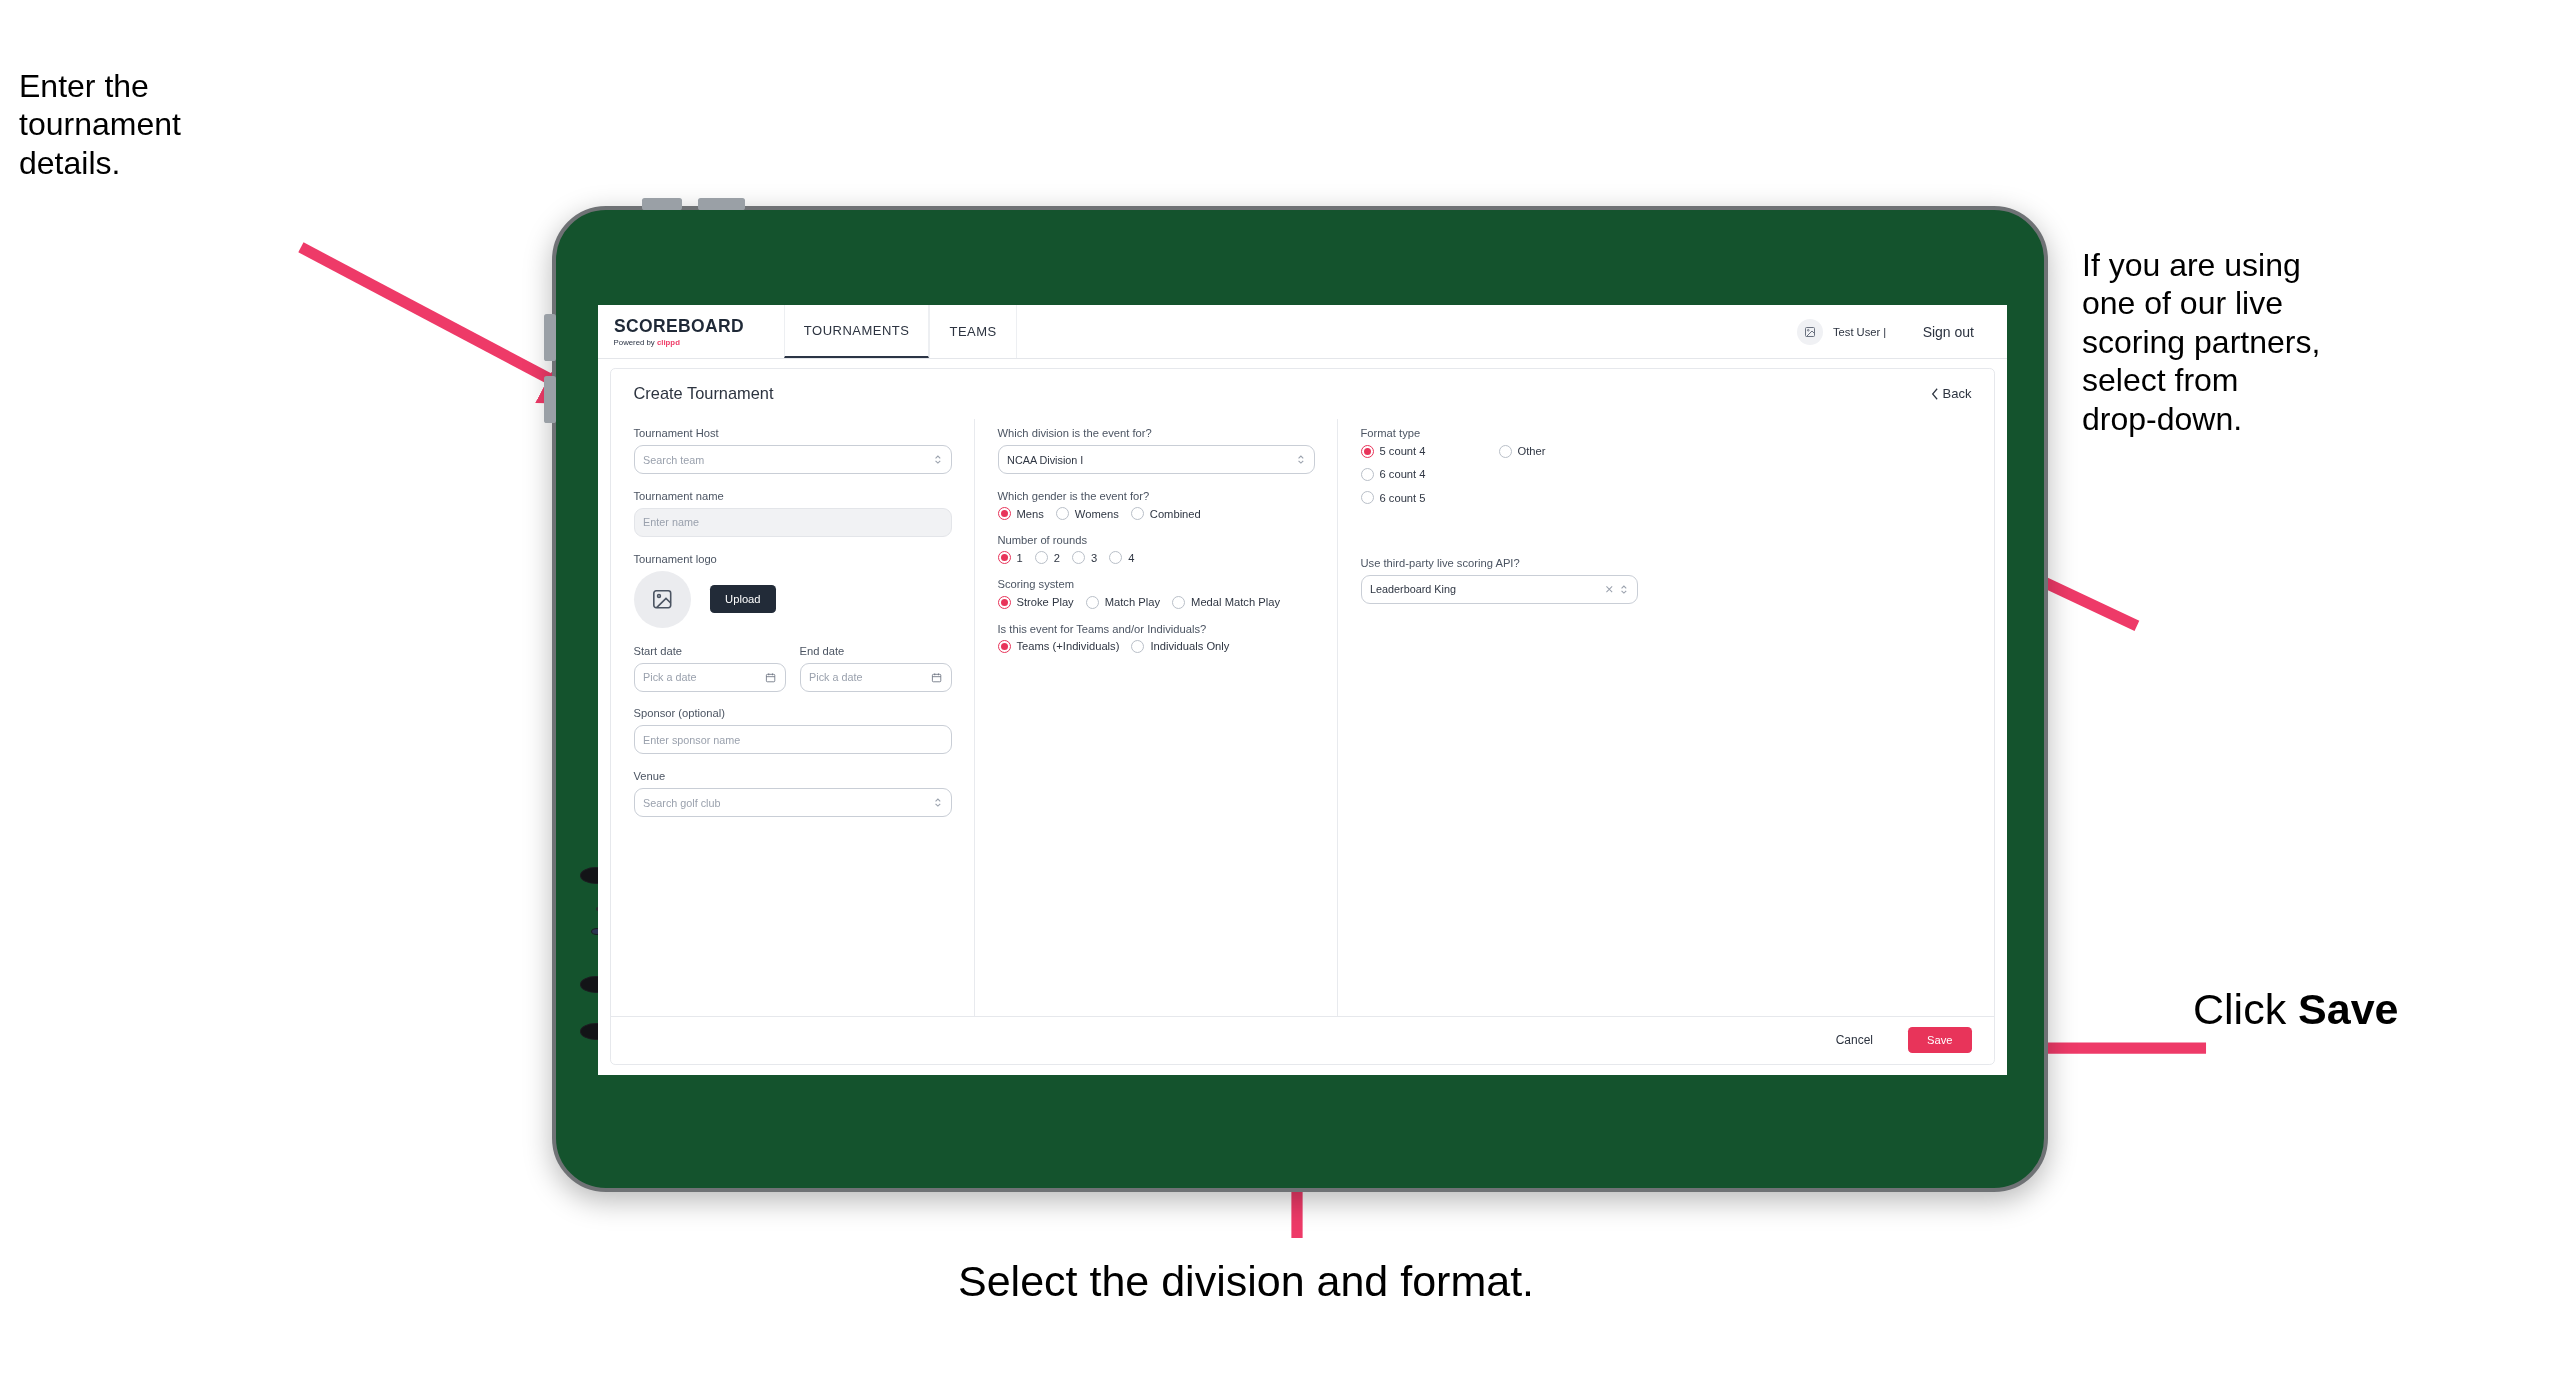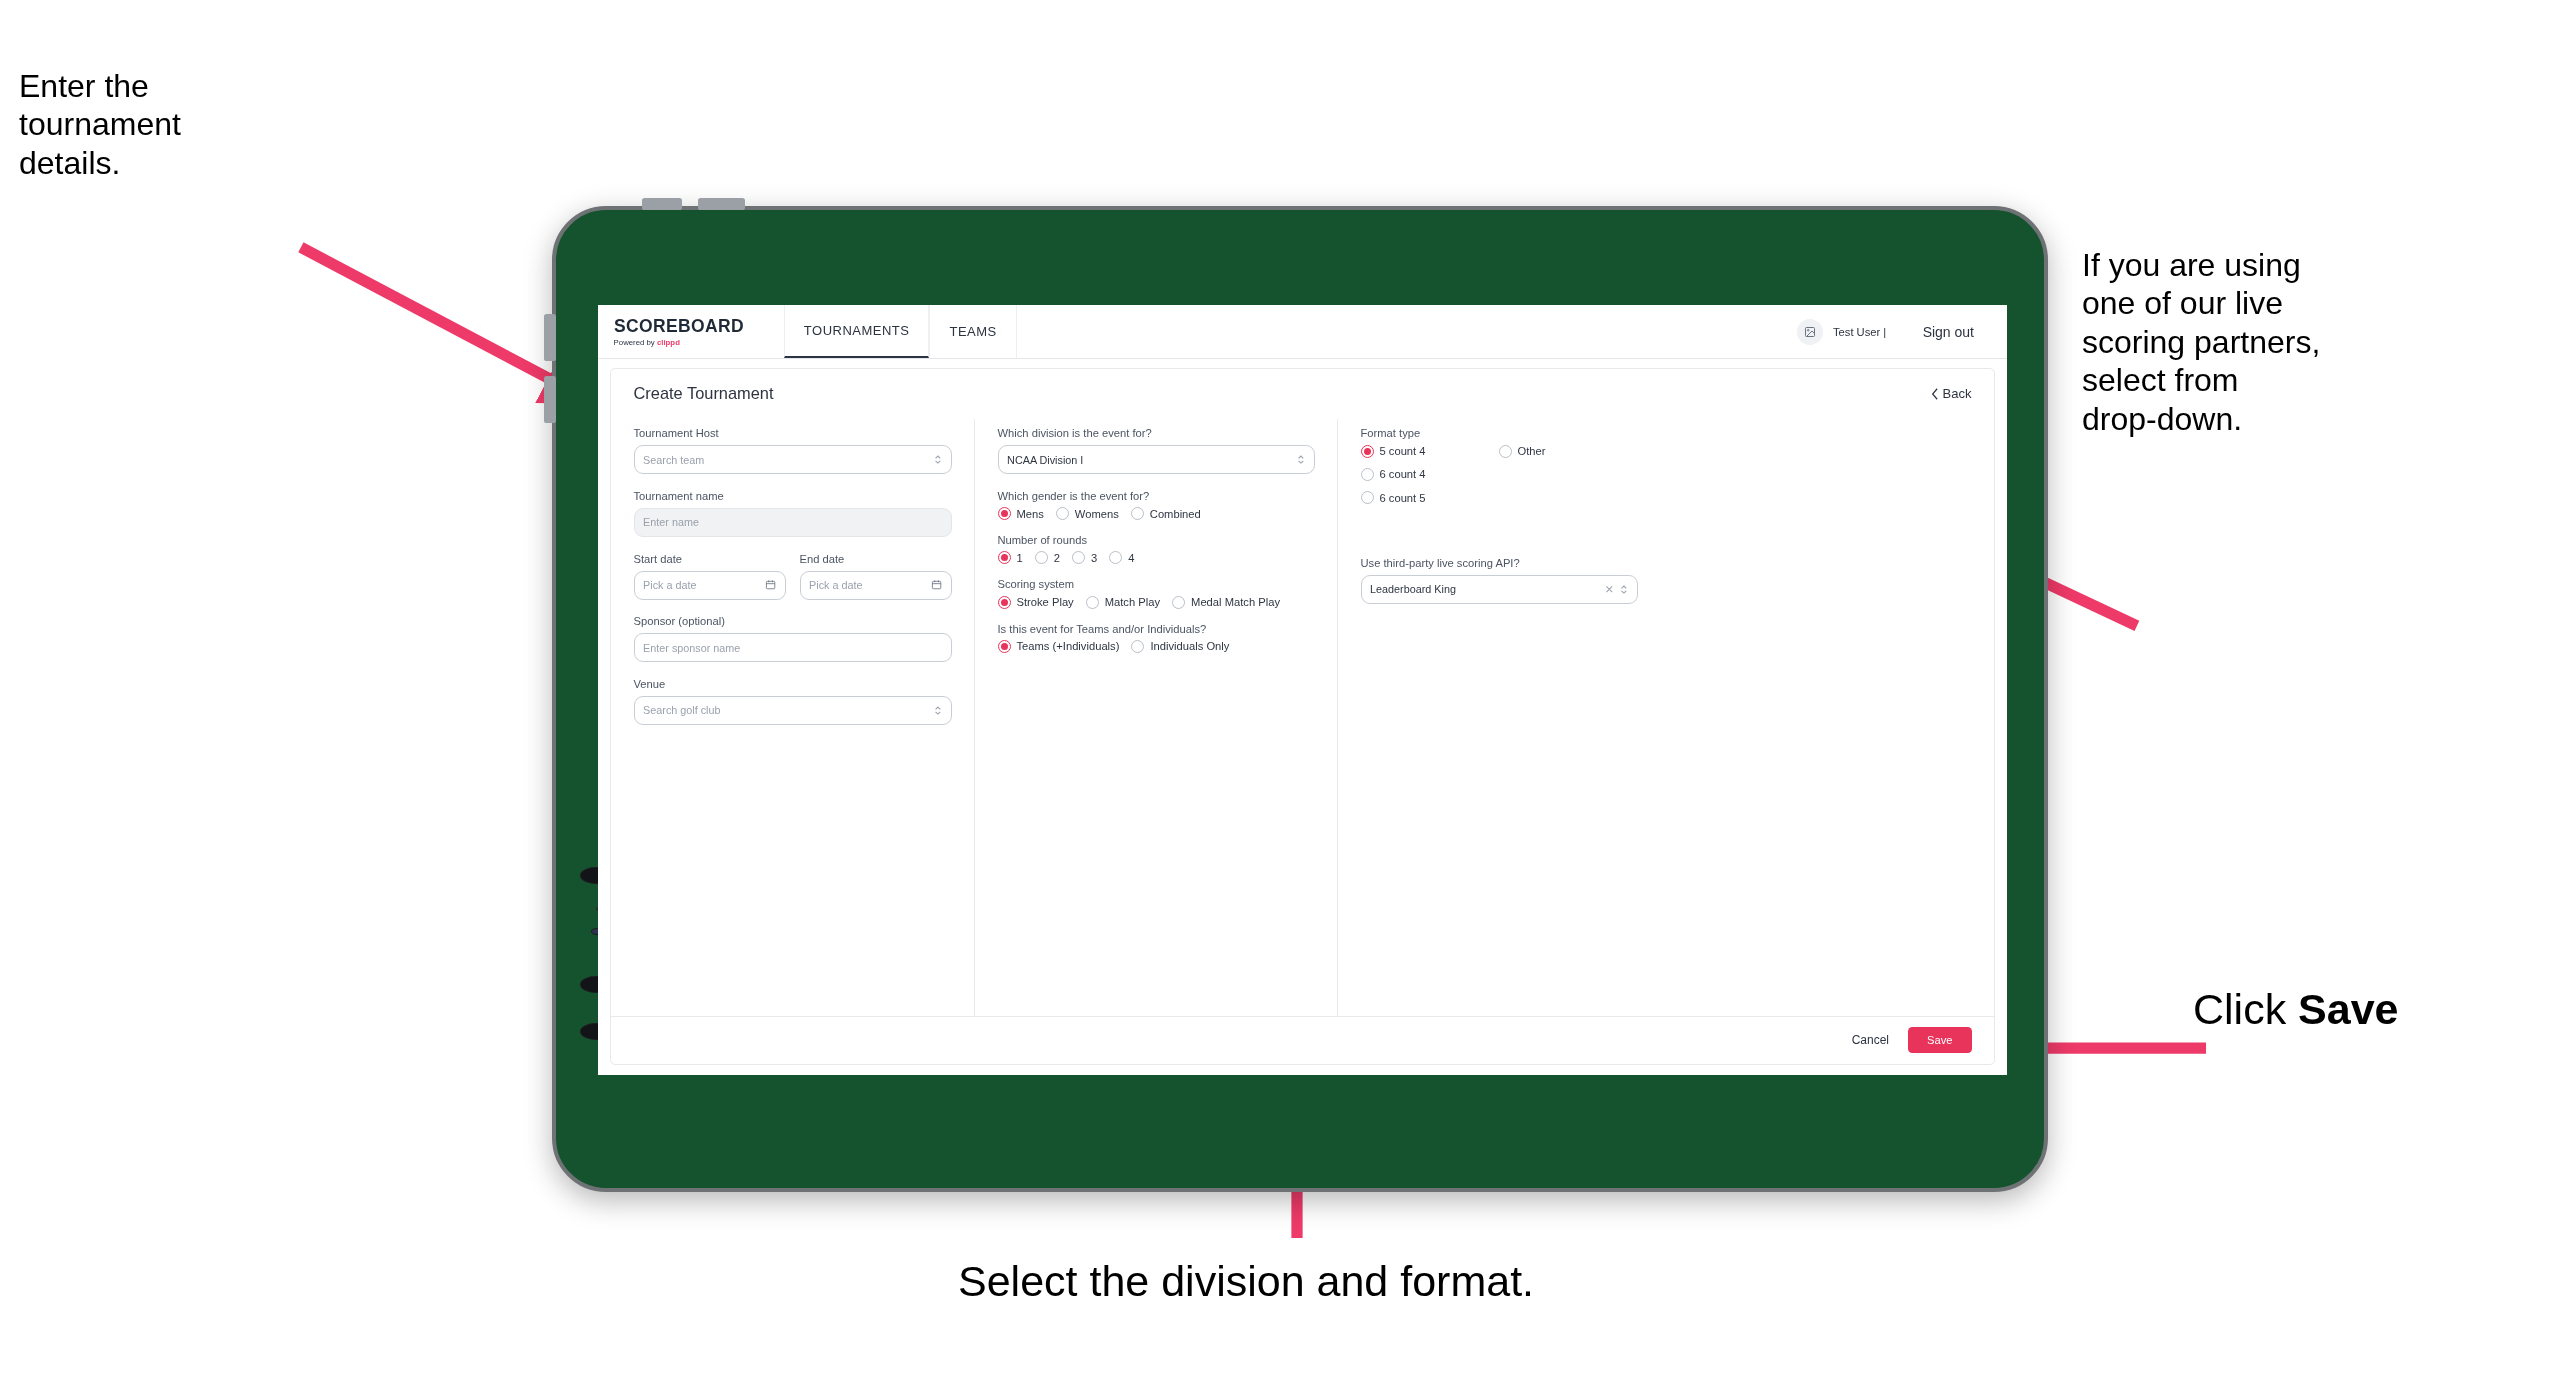--- a/index.html
+++ b/index.html
@@ -203,21 +203,21 @@
   #format-grid { display: flex; }
   #format-col-a { width: 138px; }
   #format-col-b { width: 138px; }
   .fmt-item { margin-bottom: 10.4px; }
 
   
   #card-foot {
     border-top: 0.9px solid #e6e8ec;
     height: 48px;
     display: flex; align-items: center; justify-content: flex-end;
-    gap: 19px; padding-right: 22.5px;
+    gap: 35px; padding-right: 22.5px;
   }
   #cancel-btn { font-size: 12px; color: #2d3440; cursor: pointer; }
   #save-btn {
     background: #e8345a; color: #ffffff;
     font-size: 11.2px; padding: 7px 19px; border-radius: 4.3px;
     cursor: pointer;
   }
   svg { display: block; }
 </style>
 </head>
@@ -335,20 +335,33 @@
             </div>
           </div>
 
           <div class="field-group">
             <span class="field-label">Tournament name</span>
             <div class="input-box grey">
               <span>Enter name</span>
             </div>
           </div>
 
+          <div>
+            <span class="field-label">Tournament logo</span>
+            <div id="logo-row">
+              <div id="logo-circle">
+                <svg width="22.5" height="22.5" viewBox="0 0 24 24" fill="none" stroke="#4b5462" stroke-width="1.7">
+                  <rect x="3" y="3" width="18" height="18" rx="2.5"></rect>
+                    <circle cx="8.5" cy="8.5" r="1.5"></circle>
+                    <path d="M21 16l-5-5L6 21"></path>
+                </svg>
+              </div>
+              <div id="upload-btn">Upload</div>
+            </div>
+          </div>
 
           <div class="field-group row2">
             <div>
               <span class="field-label">Start date</span>
               <div class="input-box">
                 <span>Pick a date</span>
                 <span class="trail">
                   <svg width="11.2" height="11.2" viewBox="0 0 24 24" fill="none" stroke="#6b7280" stroke-width="1.8">
                       <rect x="3" y="5" width="18" height="16" rx="2"></rect>
                       <path d="M3 10h18M8 3v4M16 3v4"></path>

